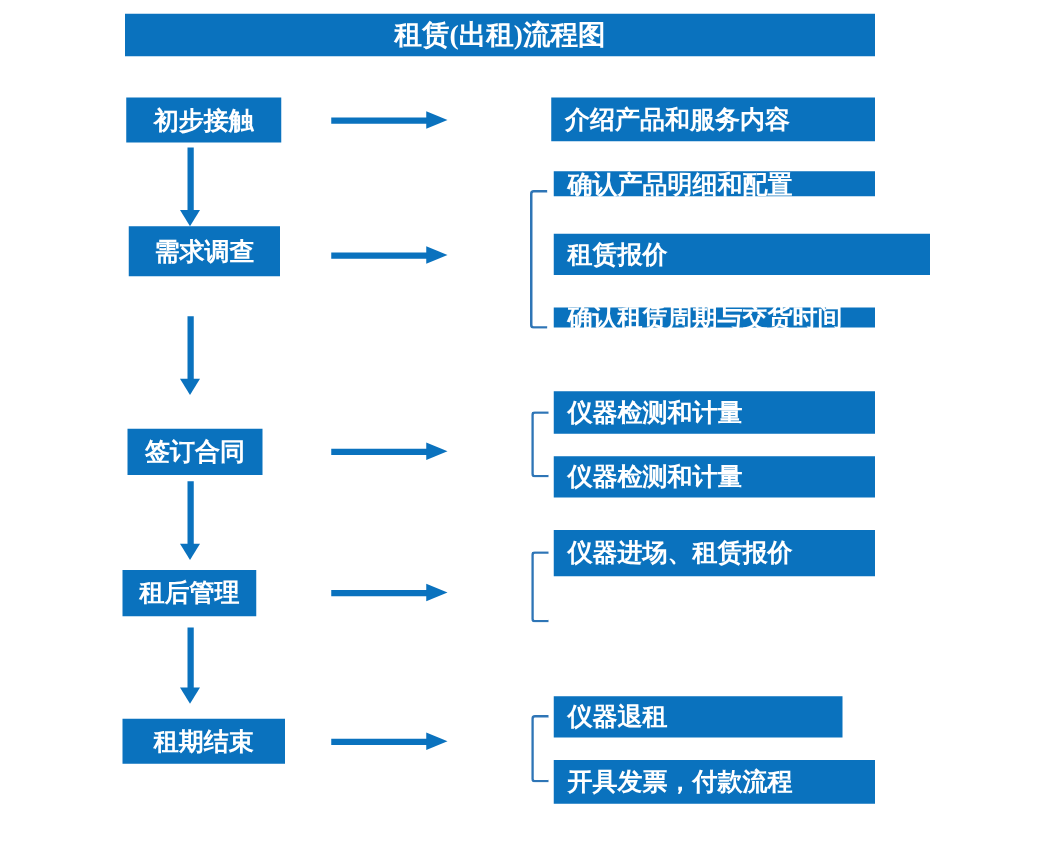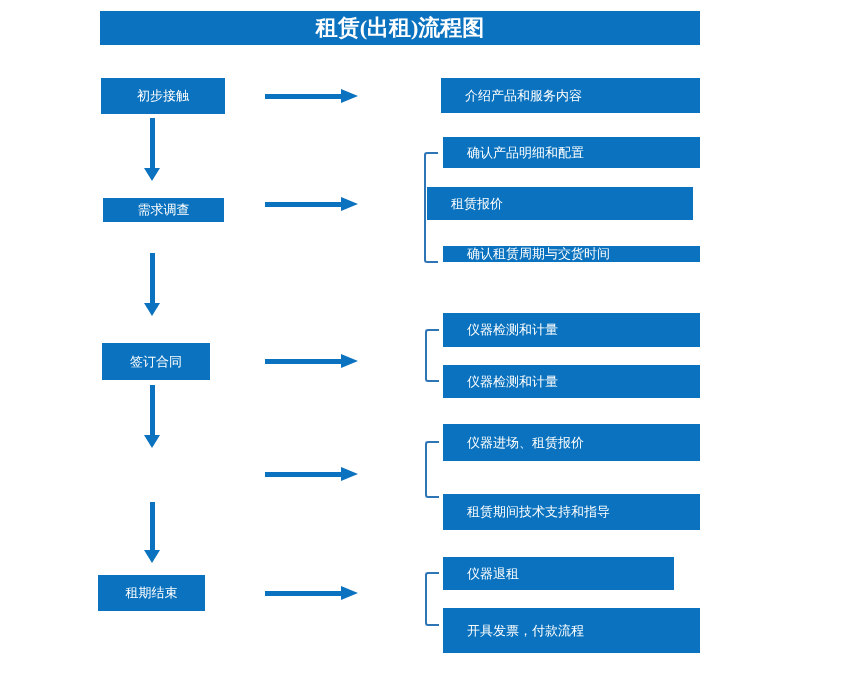--- a/index.html
+++ b/index.html
@@ -26,27 +26,27 @@
     left: 100px; top: 11px; width: 600px; height: 34px;
     background: var(--primary);
     color: var(--text_on_primary);
     display: flex; align-items: center; justify-content: center;
     font-size: 22px; font-weight: bold; white-space: nowrap;
   }
   .box {
     position: absolute;
     background: var(--primary);
     color: var(--text_on_primary);
-    font-weight: normal;
+    font-weight: bold;
     display: flex; align-items: center;
     white-space: nowrap;
-    font-size: 13px;
+    font-size: 20px;
   }
   .stage { justify-content: center; }
-  .detail { justify-content: flex-start; padding-left: 24px; }
+  .detail { justify-content: flex-start; padding-left: 11px; }
   
   .harrow { position: absolute; width: 93px; height: 14px; }
   .harrow .shaft {
     position: absolute; left: 0; top: 5px;
     width: 78px; height: 5px; background: var(--primary);
   }
   .harrow .head {
     position: absolute; left: 76px; top: 0; width: 0; height: 0;
     border-left: 17px solid var(--primary);
     border-top: 7px solid transparent;
@@ -87,28 +87,28 @@
     <div class="shaft"></div>
     <div class="head"></div>
   </div>
   <div class="box detail" style="left:441px;top:78px;width:259px;height:35px">介绍产品和服务内容</div>
 
   <div class="varrow" style="left:144px;top:118px;height:63px">
     <div class="shaft"></div>
     <div class="head"></div>
   </div>
 
-  <div class="box stage" style="left:103px;top:198px;width:121px;height:24px">需求调查</div>
+  <div class="box stage" style="left:103px;top:181px;width:121px;height:40px">需求调查</div>
   <div class="harrow" style="left:265px;top:197px">
     <div class="shaft"></div>
     <div class="head"></div>
   </div>
   <div class="bracket" style="left:424px;top:152px;height:111px"></div>
-  <div class="box detail" style="left:443px;top:137px;width:257px;height:31px">确认产品明细和配置</div>
-  <div class="box detail" style="left:427px;top:187px;width:266px;height:33px">租赁报价</div>
+  <div class="box detail" style="left:443px;top:137px;width:257px;height:20px">确认产品明细和配置</div>
+  <div class="box detail" style="left:443px;top:187px;width:301px;height:33px">租赁报价</div>
   <div class="box detail" style="left:443px;top:246px;width:257px;height:16px">确认租赁周期与交货时间</div>
 
   <div class="varrow" style="left:144px;top:253px;height:63px">
     <div class="shaft"></div>
     <div class="head"></div>
   </div>
 
   <div class="box stage" style="left:102px;top:343px;width:108px;height:37px">签订合同</div>
   <div class="harrow" style="left:265px;top:354px">
     <div class="shaft"></div>
@@ -116,35 +116,35 @@
   </div>
   <div class="bracket" style="left:425px;top:329px;height:53px"></div>
   <div class="box detail" style="left:443px;top:313px;width:257px;height:34px">仪器检测和计量</div>
   <div class="box detail" style="left:443px;top:365px;width:257px;height:33px">仪器检测和计量</div>
 
   <div class="varrow" style="left:144px;top:385px;height:63px">
     <div class="shaft"></div>
     <div class="head"></div>
   </div>
 
+  <div class="box stage" style="left:98px;top:456px;width:107px;height:37px">租后管理</div>
   <div class="harrow" style="left:265px;top:467px">
     <div class="shaft"></div>
     <div class="head"></div>
   </div>
   <div class="bracket" style="left:425px;top:441px;height:57px"></div>
   <div class="box detail" style="left:443px;top:424px;width:257px;height:37px">仪器进场、租赁报价</div>
-  <div class="box detail" style="left:443px;top:494px;width:257px;height:36px">租赁期间技术支持和指导</div>
 
   <div class="varrow" style="left:144px;top:502px;height:61px">
     <div class="shaft"></div>
     <div class="head"></div>
   </div>
 
-  <div class="box stage" style="left:98px;top:575px;width:107px;height:36px">租期结束</div>
+  <div class="box stage" style="left:98px;top:575px;width:130px;height:36px">租期结束</div>
   <div class="harrow" style="left:265px;top:586px">
     <div class="shaft"></div>
     <div class="head"></div>
   </div>
   <div class="bracket" style="left:425px;top:572px;height:54px"></div>
   <div class="box detail" style="left:443px;top:557px;width:231px;height:33px">仪器退租</div>
-  <div class="box detail" style="left:443px;top:608px;width:257px;height:45px">开具发票，付款流程</div>
+  <div class="box detail" style="left:443px;top:608px;width:257px;height:35px">开具发票，付款流程</div>
 
 </div>
 
 </body></html>

